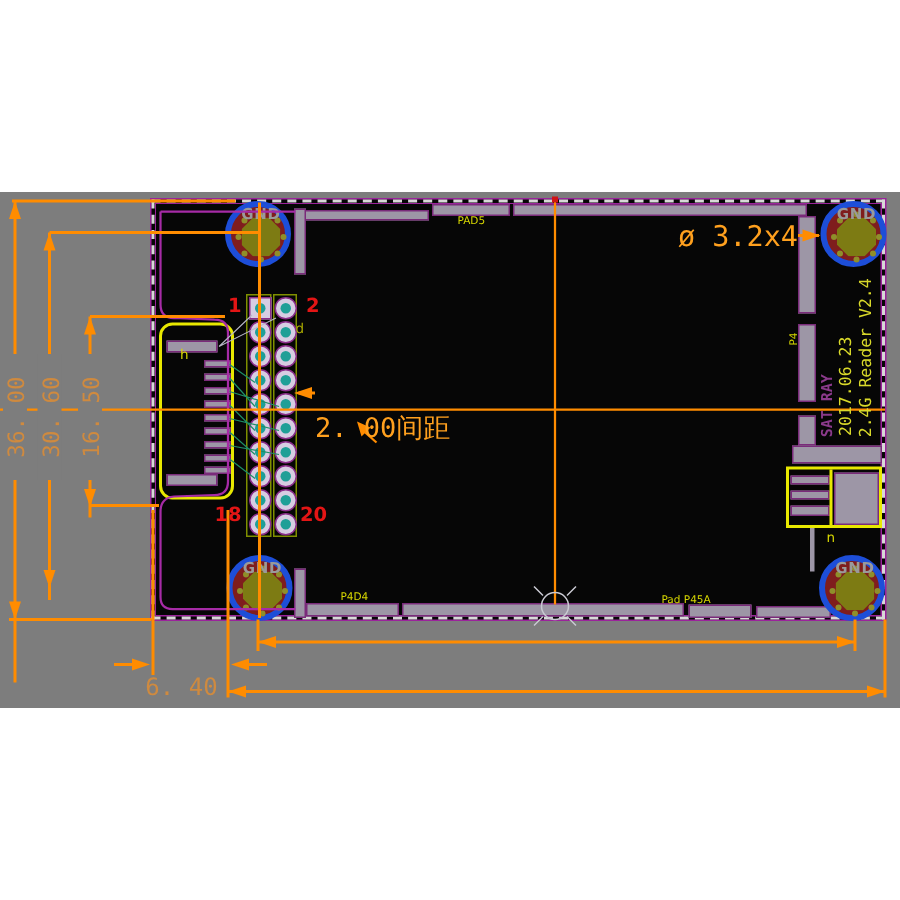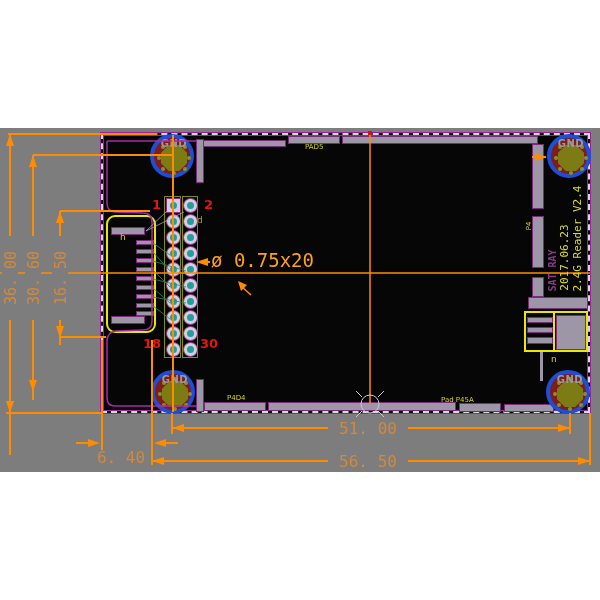--- a/index.html
+++ b/index.html
@@ -168,34 +168,33 @@
       <circle cx="370" cy="404" r="9"></circle>
       <path d="M362 397L356 391 M378 397L384 391 M362 411L356 417 M378 411L384 417"></path>
     </g>
     <rect x="368" y="131" width="4" height="4" fill="#d01414" stroke="none"></rect>
   </svg>
 
   <div class="dimv" style="left:-32px;top:270px">36. 00</div>
   <div class="dimv" style="left:-9px;top:270px">30. 60</div>
   <div class="dimv" style="left:18px;top:270px">16. 50</div>
 
-  <div class="dimh" style="left:328px;top:419px;width:80px">51. 00</div>
-  <div class="dimh" style="left:328px;top:452px;width:80px">56. 50</div>
   <div class="dimh nobg" style="left:95px;top:448px;width:52px">6. 40</div>
 
-  <div class="note" style="left:211px;top:249px">ø 0.75x20</div>
+  <div class="note" style="left:438px;top:147px;width:94px;text-align:right">ø 3.2x4</div>
+  <div class="note" style="left:210px;top:273px;font-size:18px">2. 00间距</div>
 
   <div class="silk" style="left:522px;top:265px;width:60px;color:#8b3a8b;font-weight:bold;font-size:10px">SAT RAY</div>
   <div class="silk" style="left:529px;top:251px;width:70px">2017.06.23</div>
   <div class="silk" style="left:525px;top:233px;width:104px">2.4G Reader V2.4</div>
 
   <div class="redref" style="left:152px;top:197px">1</div>
   <div class="redref" style="left:204px;top:197px">2</div>
   <div class="redref" style="left:143px;top:336px">18</div>
-  <div class="redref" style="left:200px;top:336px">30</div>
+  <div class="redref" style="left:200px;top:336px">20</div>
 
   <div class="yref" style="left:305px;top:143px">PAD5</div>
   <div class="yref" style="left:227px;top:394px">P4D4</div>
   <div class="yref" style="left:441px;top:396px">Pad P45A</div>
   <div class="yref" style="left:120px;top:232px;font-size:9px">h</div>
   <div class="yref" style="left:197px;top:215px;font-size:9px;color:#a8a800">d</div>
   <div class="yref" style="left:551px;top:354px;font-size:9px">n</div>
   <div class="yref" style="left:525px;top:222px;transform:rotate(-90deg)">P4</div>
 </div>
 

